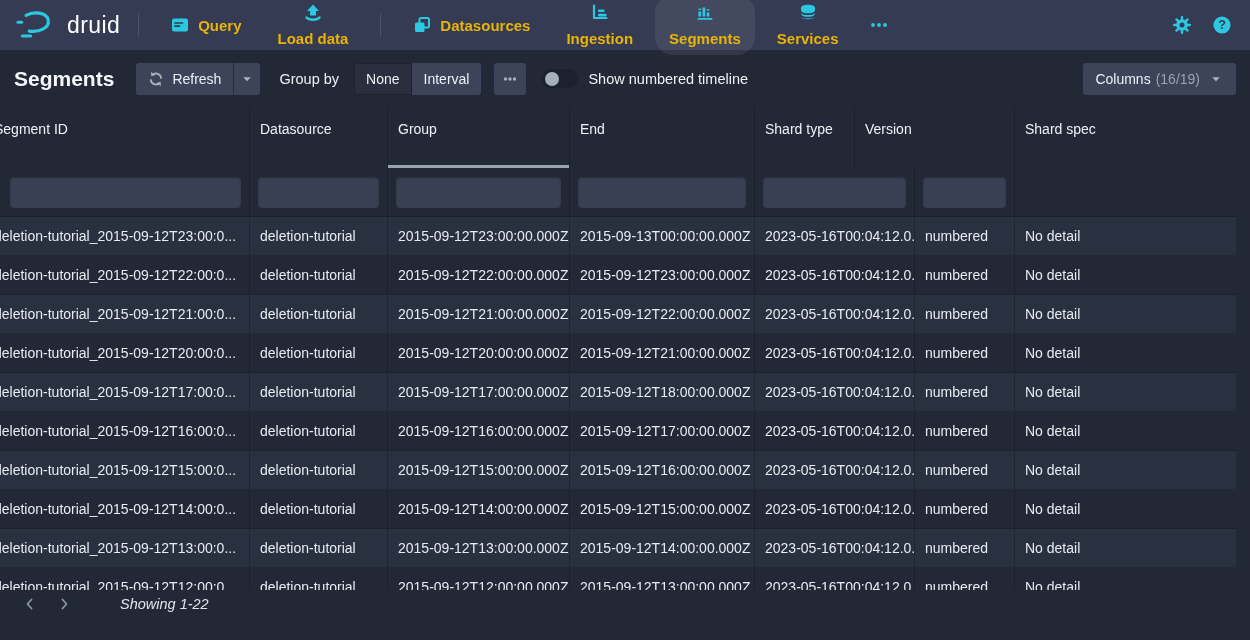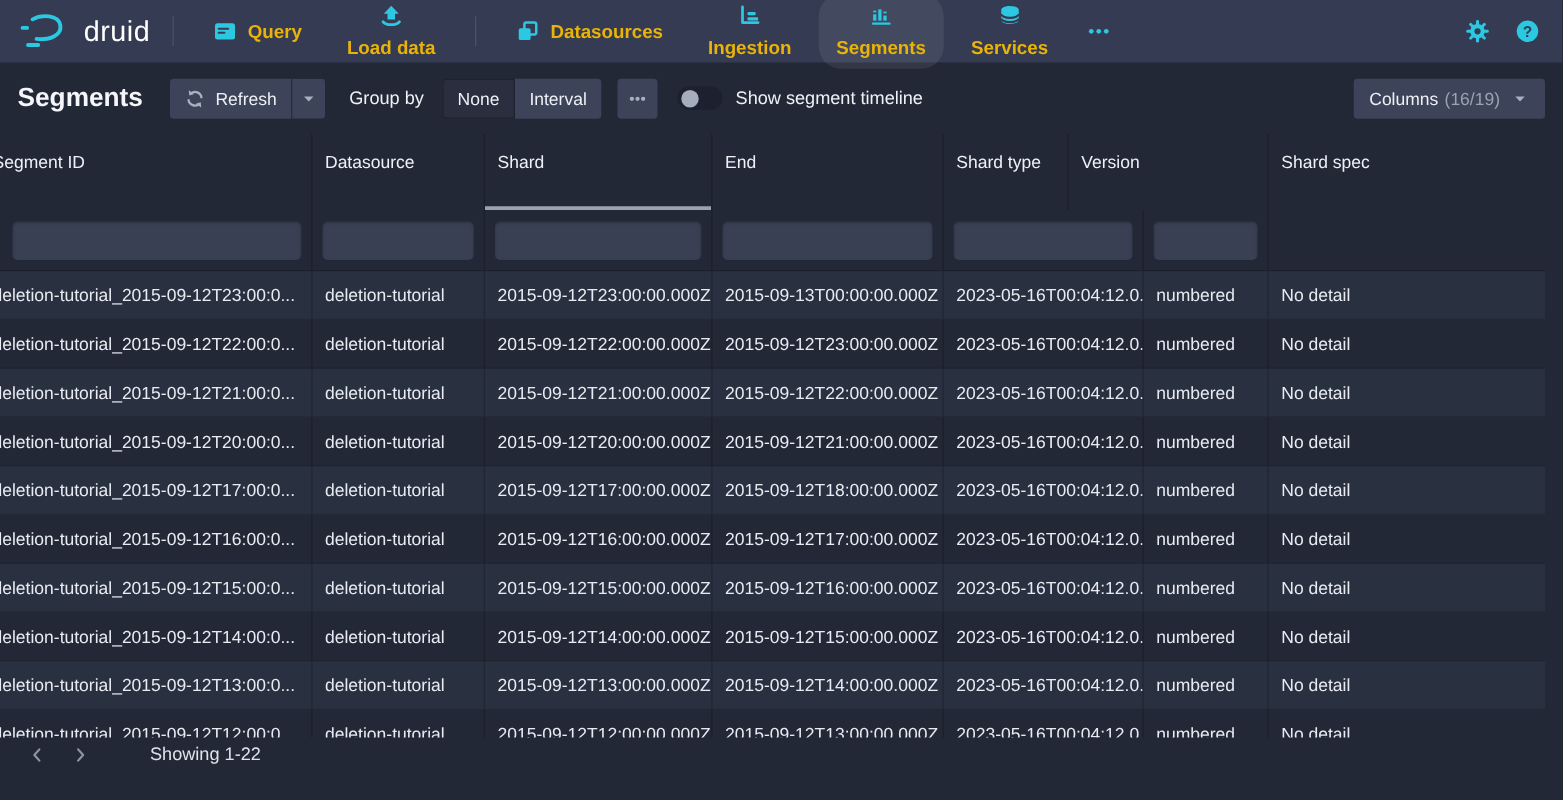--- a/index.html
+++ b/index.html
@@ -55,21 +55,21 @@
                   box-shadow: inset 0 1px 2px rgba(0,0,0,0.3); color:#E8EBF1; font-family:inherit; font-size:13px; padding:0 8px; }
   .tr { display:flex; height:39px; border-bottom:1px solid rgba(0,0,0,0.15); cursor:pointer; }
   .tr.odd { background:#293040; }
   .td { padding:0 10px; line-height:38px; font-size:14px; color:#E8EBF1; white-space:nowrap; overflow:hidden;
         border-right:1px solid rgba(0,0,0,0.22); }
 
   
   .footer { flex:1; display:flex; align-items:center; padding-left:16px; }
   .pager { background:transparent; border:none; width:28px; height:28px; display:flex; align-items:center;
            justify-content:center; cursor:pointer; border-radius:3px; }
-  .showing { font-size:14.5px; color:#DFE3EA; margin-left:42px; }
+  .showing { font-size:14.5px; color:#DFE3EA; margin-left:42px;font-style:italic; }
 </style>
 </head>
 <body>
 
 <div class="app">
 
   <nav class="navbar">
     <div class="brand">
       <span style="display:flex;">
         <svg width="42" height="31" viewBox="0 0 46 34" fill="none">
@@ -224,39 +224,39 @@
           <circle cx="3.5" cy="8" r="1.7" fill="#A9B0C0"></circle>
           <circle cx="8" cy="8" r="1.7" fill="#A9B0C0"></circle>
           <circle cx="12.5" cy="8" r="1.7" fill="#A9B0C0"></circle>
         </svg>
       </span>
     </button>
 
     <div class="switch">
       <div class="knob"></div>
     </div>
-    <span class="switch-label">Show segment timeline</span>
+    <span class="switch-label">Show numbered timeline</span>
 
     <button class="btn columns-btn">
       <span>Columns</span>
       <span class="muted" style="margin-left:-3px;">(16/19)</span>
       <span style="display:flex;">
         <svg width="16" height="16" viewBox="0 0 16 16">
             <path d="M4.2 6.2 L8 10.2 L11.8 6.2 Z" fill="#A9B0C0"></path>
           </svg>
       </span>
     </button>
   </div>
 
   <div class="table-viewport">
     <div class="table-inner">
       <div class="thead">
         <div class="th col0"><span>Segment ID</span></div>
         <div class="th col1"><span>Datasource</span></div>
-        <div class="th col2 sorted-desc"><span>Shard</span></div>
+        <div class="th col2 sorted-desc"><span>Group</span></div>
         <div class="th col3"><span>End</span></div>
         <div class="th col5"><span>Shard type</span></div>
         <div class="th col4"><span>Version</span></div>
         <div class="th col6"><span>Shard spec</span></div>
       </div>
       <div class="tfilter">
         <div class="fc col0"><input class="filter-input" style=""></div>
         <div class="fc col1"><input class="filter-input" style=""></div>
         <div class="fc col2"><input class="filter-input" style=""></div>
         <div class="fc col3"><input class="filter-input" style=""></div>

